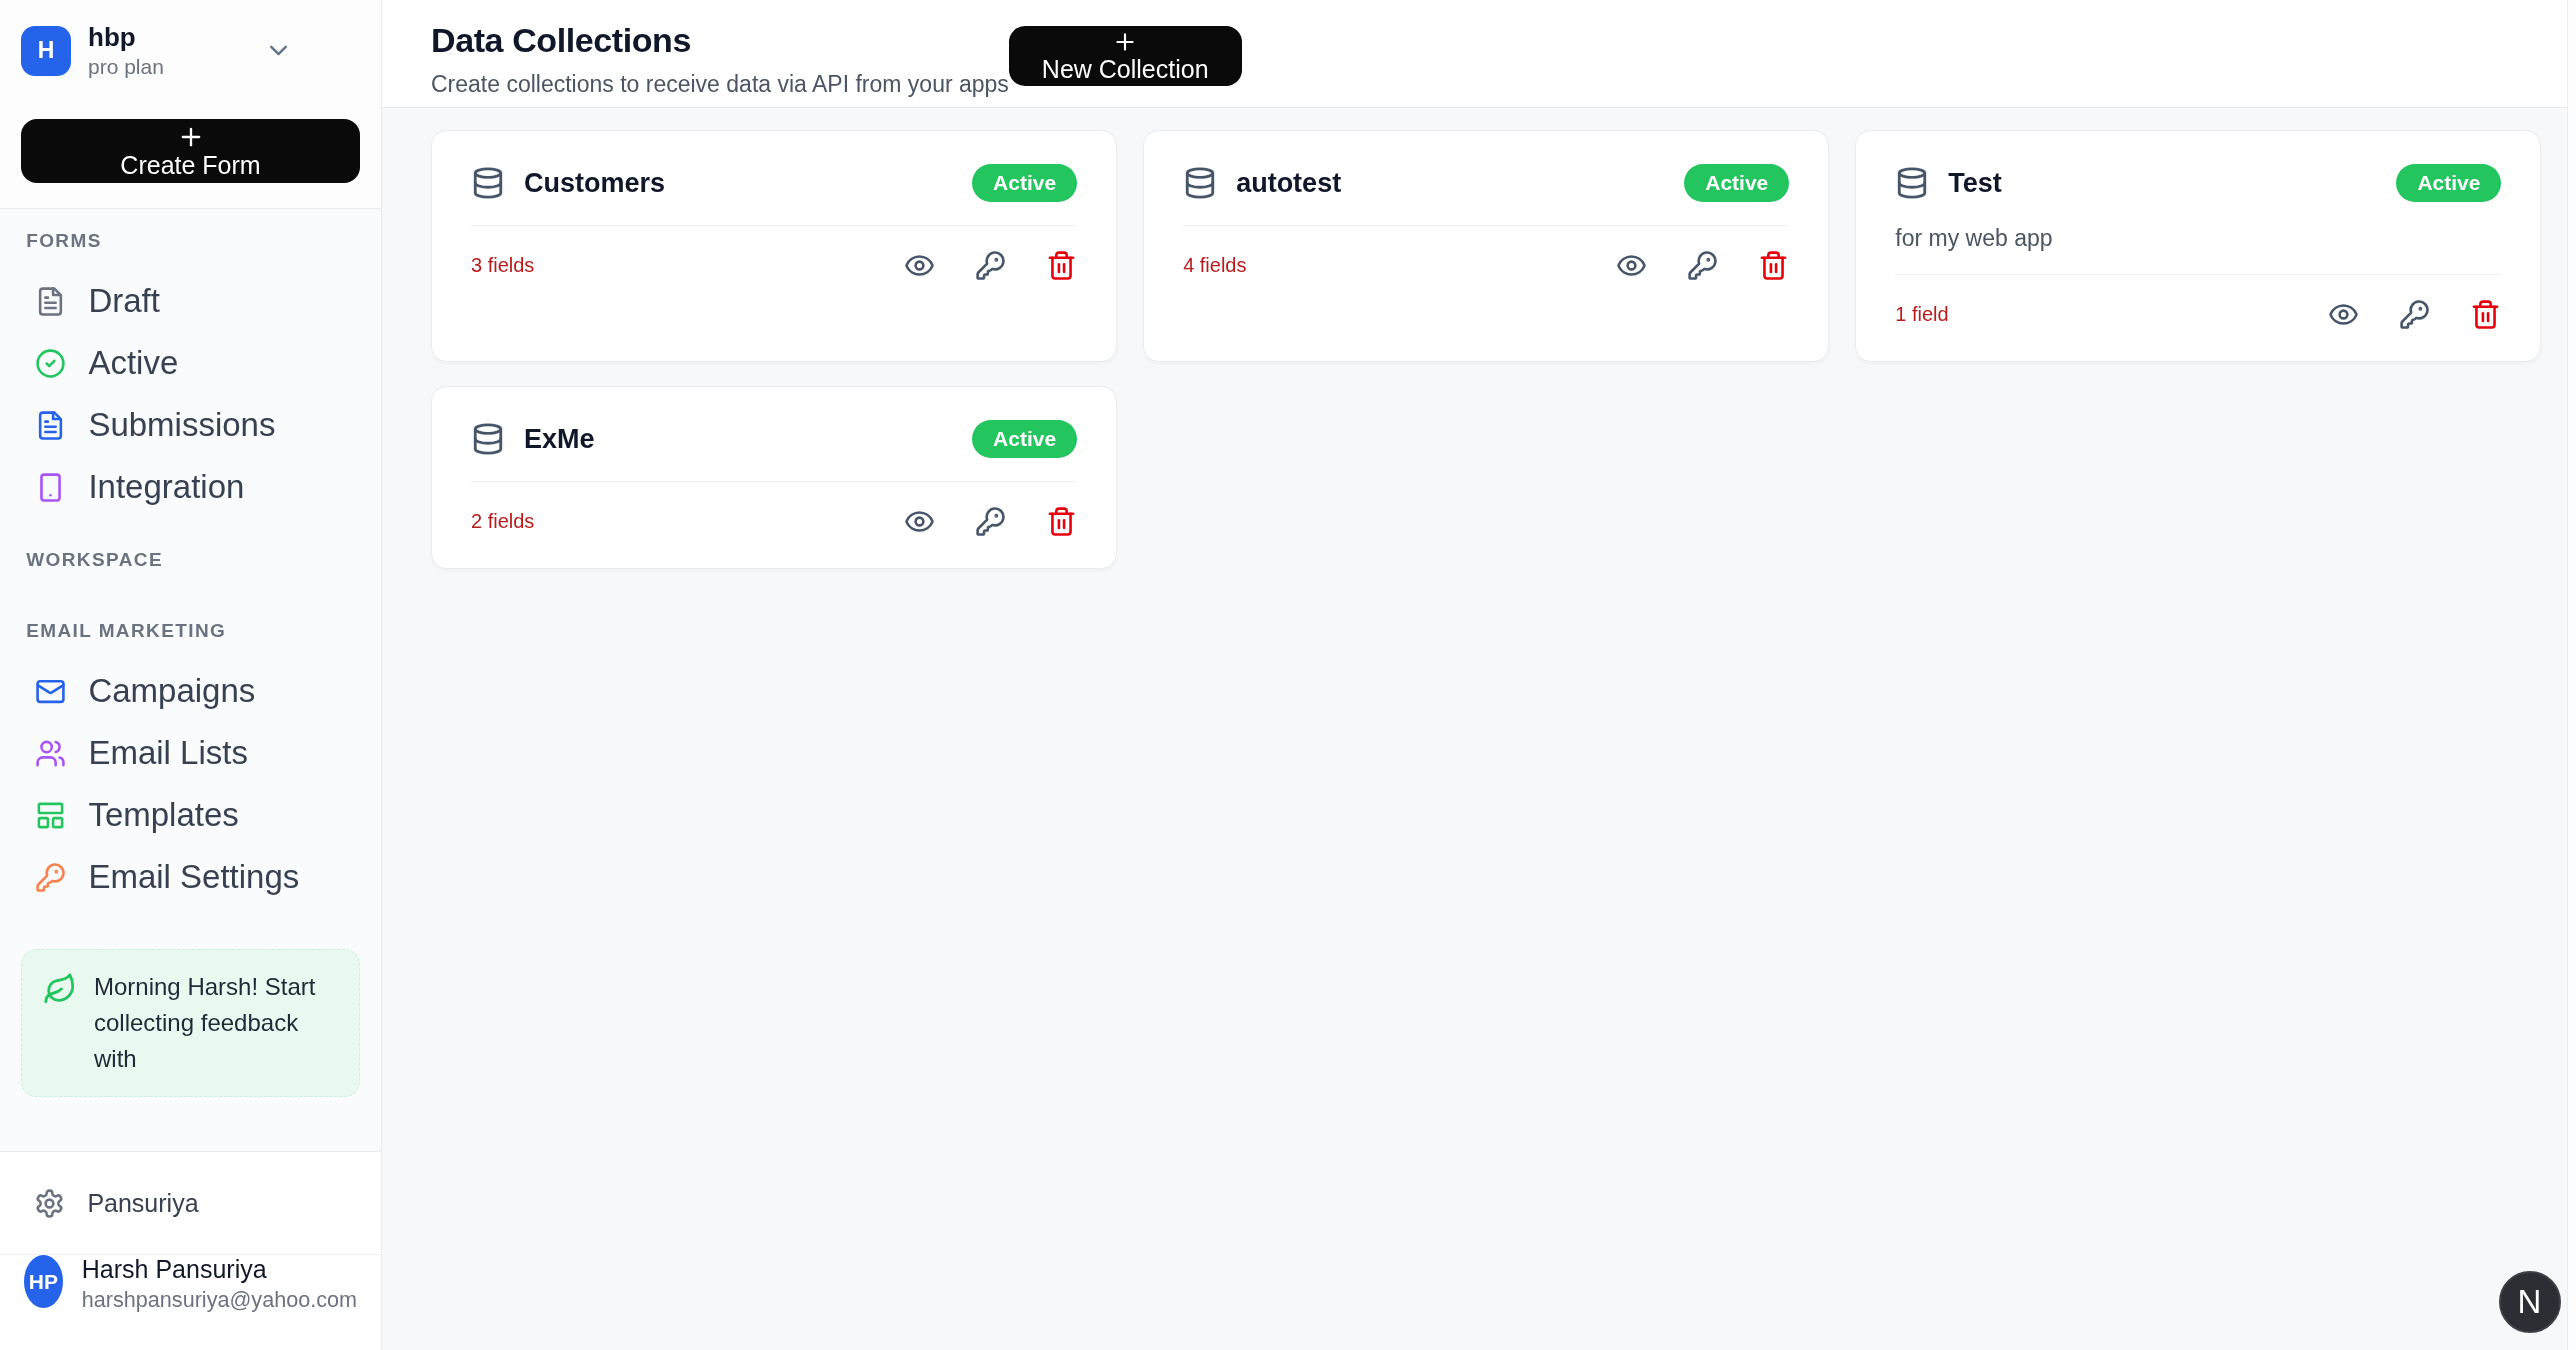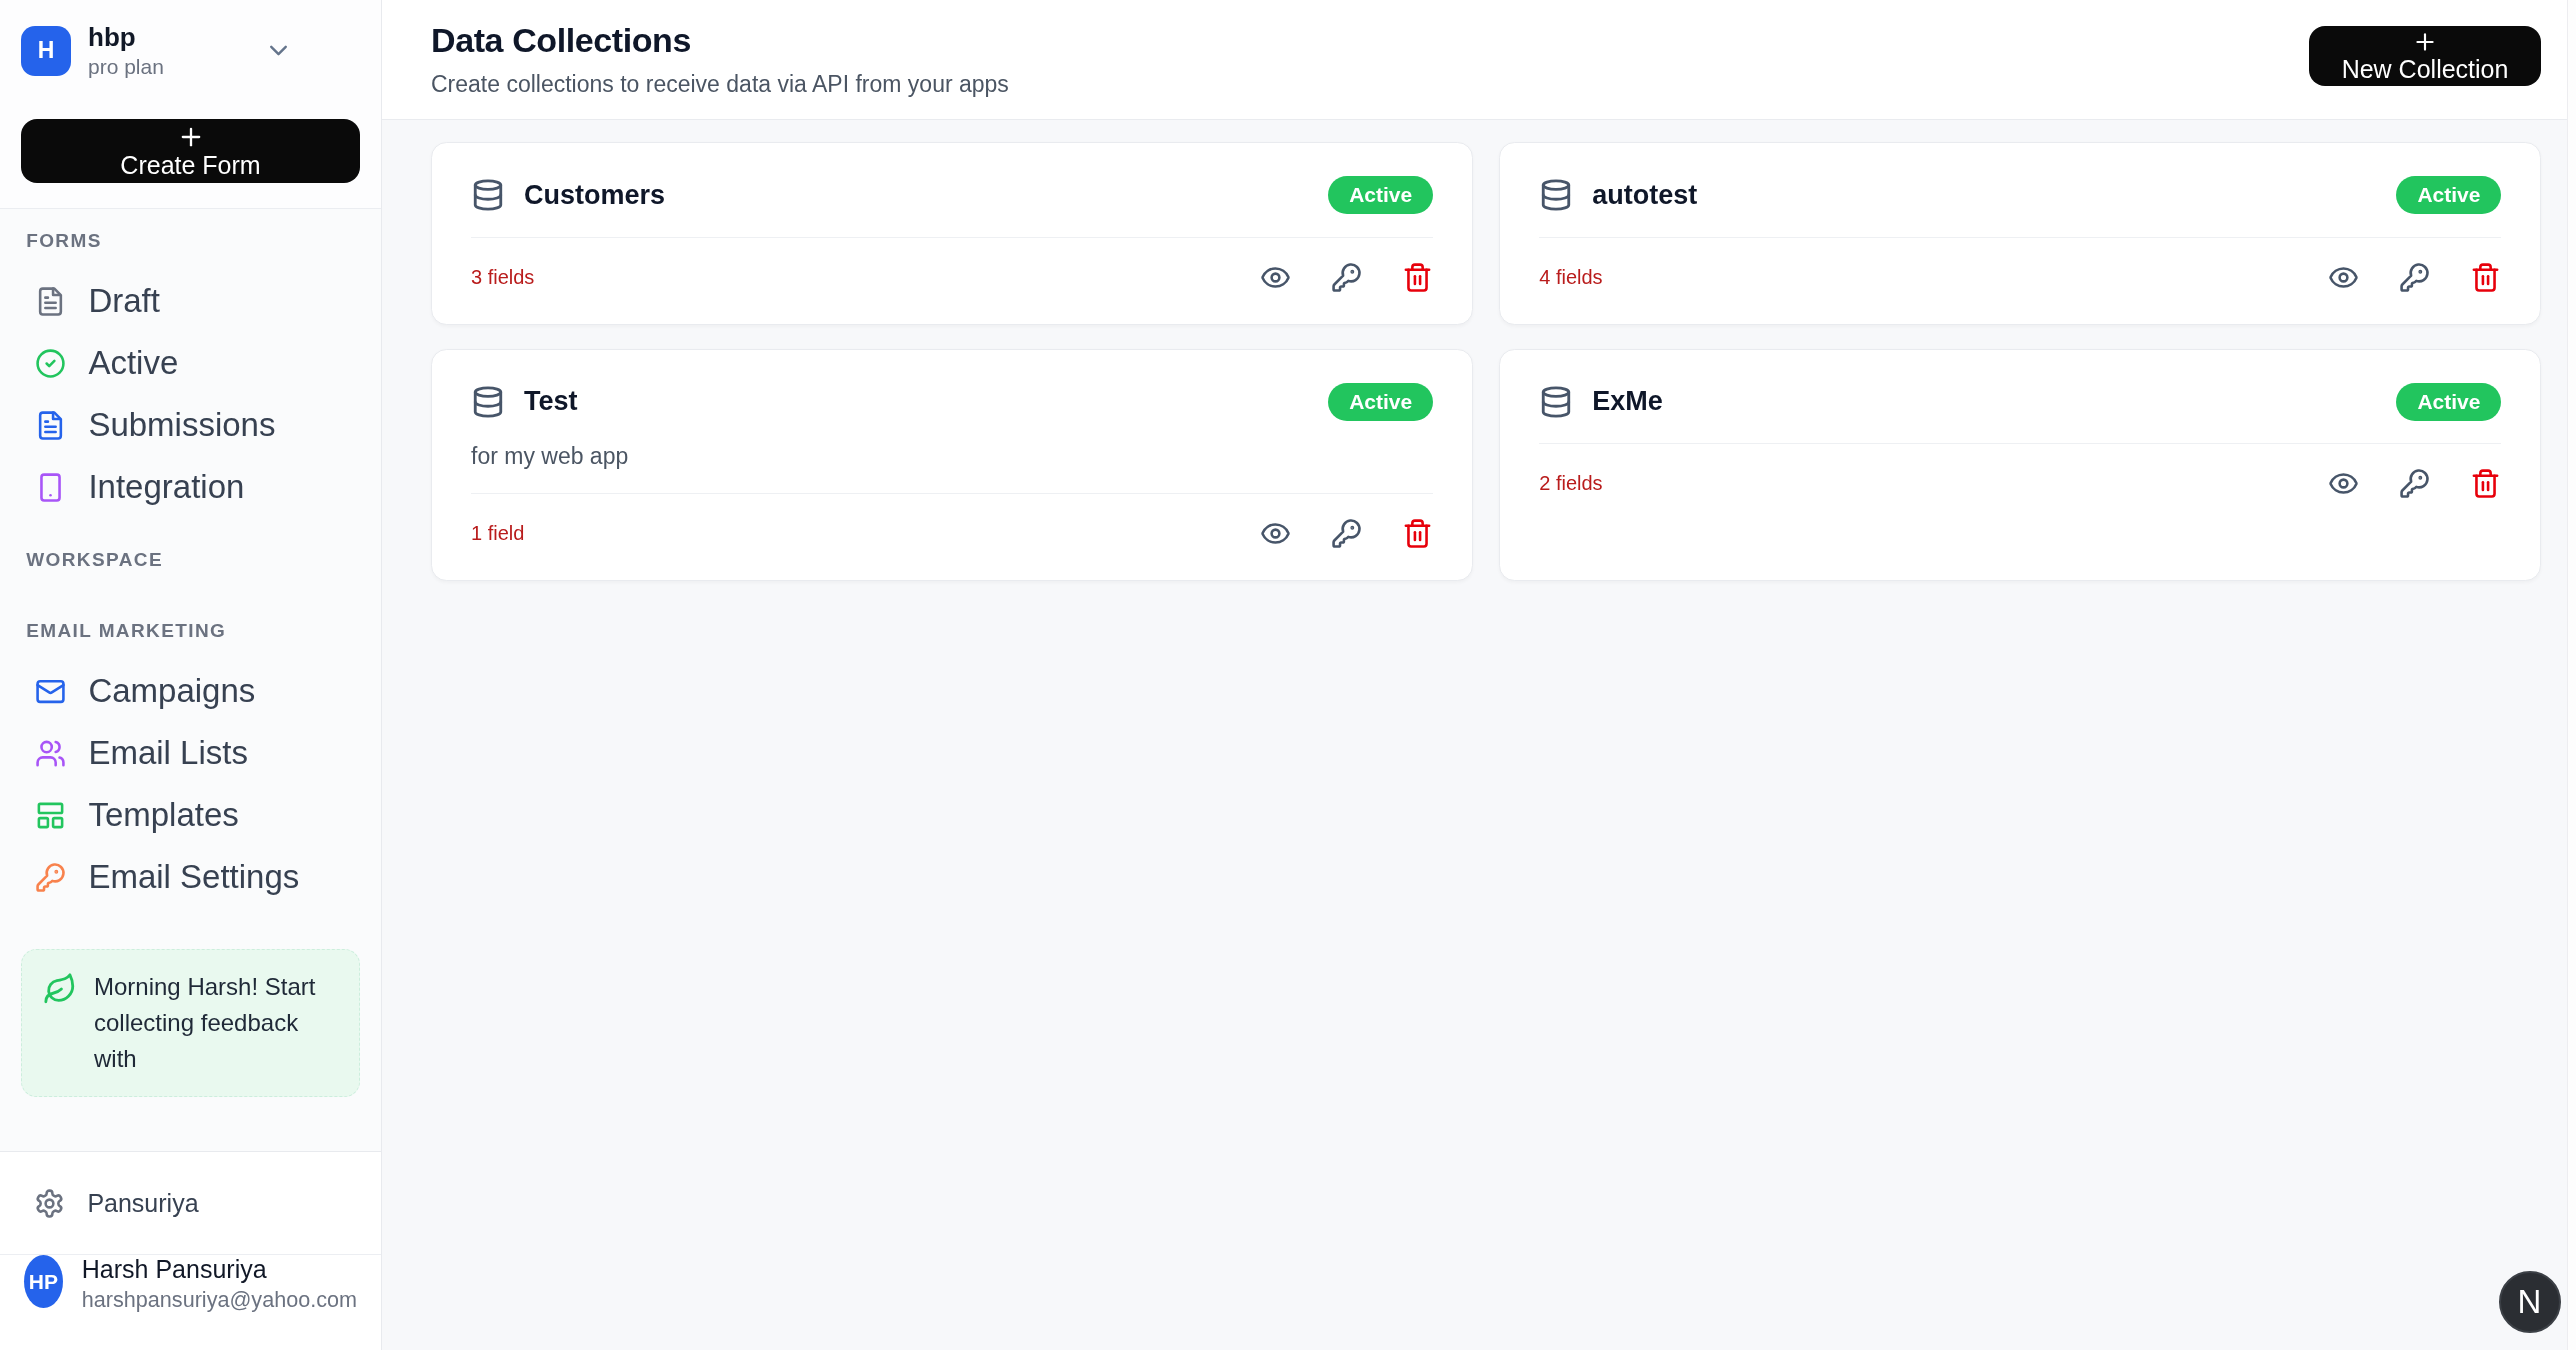--- a/index.html
+++ b/index.html
@@ -52,27 +52,27 @@
   .settings-row { display:flex; align-items:center; gap:22.4px; height:102px; padding:0 34px; cursor:pointer; }
   .settings-label { font-size:25px; color:#374151; }
   .user-row { display:flex; align-items:flex-start; gap:19px; border-top:1.7px solid #eceef2; height:117px; padding:0 24px; cursor:pointer; }
   .user-avatar { width:53px; height:53px; border-radius:50%; background:#2563eb; color:#fff;
                  display:flex; align-items:center; justify-content:center; font-size:21px; font-weight:700; }
   .user-name { font-size:25px; font-weight:500; color:#111827; }
   .user-email { font-size:21.6px; color:#6b7280; margin-top:2.6px; }
 
   
   .main { flex:1 1 auto; display:flex; flex-direction:column; min-width:0; }
-  .main-header { background:#ffffff; height:120px; border-bottom:1.7px solid #e9ebef;
-                 display:flex; align-items:flex-start; justify-content:space-between; padding:21px 26px 12px 49px; }
+  .main-header { background:#ffffff; height:108px; border-bottom:1.7px solid #e9ebef;
+                 display:flex; align-items:flex-start; justify-content:flex-start; padding:21px 26px 12px 49px; }
   .page-title { font-size:34px; font-weight:700; color:#0f1729; letter-spacing:-0.4px; }
   .page-subtitle { font-size:23px; color:#4b5563; margin-top:11.2px; }
   .new-collection-btn { height:60px; padding:0 33px; margin-top:5.2px; }
 
-  .content { flex:1; padding:22.4px 26px 0 49px; display:grid; grid-template-columns:repeat(2,1fr);
+  .content { flex:1; padding:22.4px 26px 0 49px; display:grid; grid-template-columns:repeat(3,1fr);
              column-gap:26px; row-gap:24px; align-items:stretch; align-content:start; }
   .card { background:#fff; border:1.7px solid #e9ebef; border-radius:15.5px; padding:33px 39px 31px 39px;
           display:flex; flex-direction:column; box-shadow:0 1.7px 3.4px rgba(16,24,40,0.03); }
   .card-head { display:flex; align-items:center; gap:19px; }
   .card-title { font-size:27px; font-weight:700; color:#0f1729; }
   .badge { margin-left:auto; background:#22c55e; color:#fff; font-size:21px; font-weight:600;
            padding:7px 21px; border-radius:861px; }
   .card-desc { font-size:23px; color:#4b5563; margin-top:22.4px; }
   .card-divider { border-top:1.7px solid #eef0f3; margin-top:22.4px; }
   .card-foot { display:flex; align-items:center; justify-content:space-between; margin-top:24px; }

